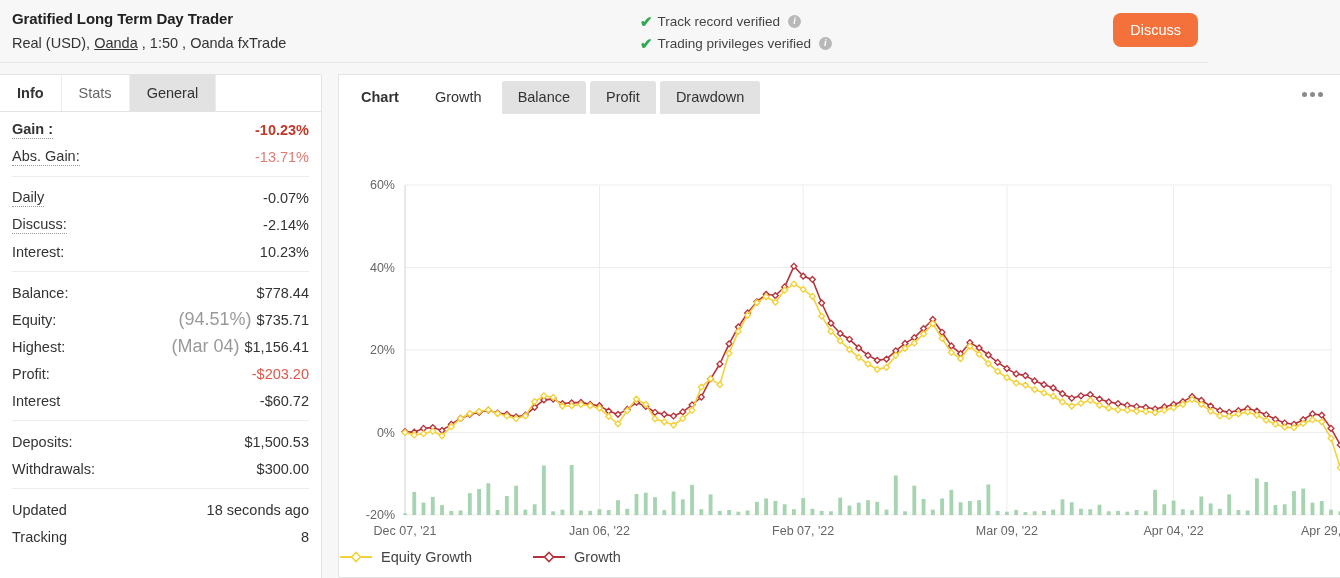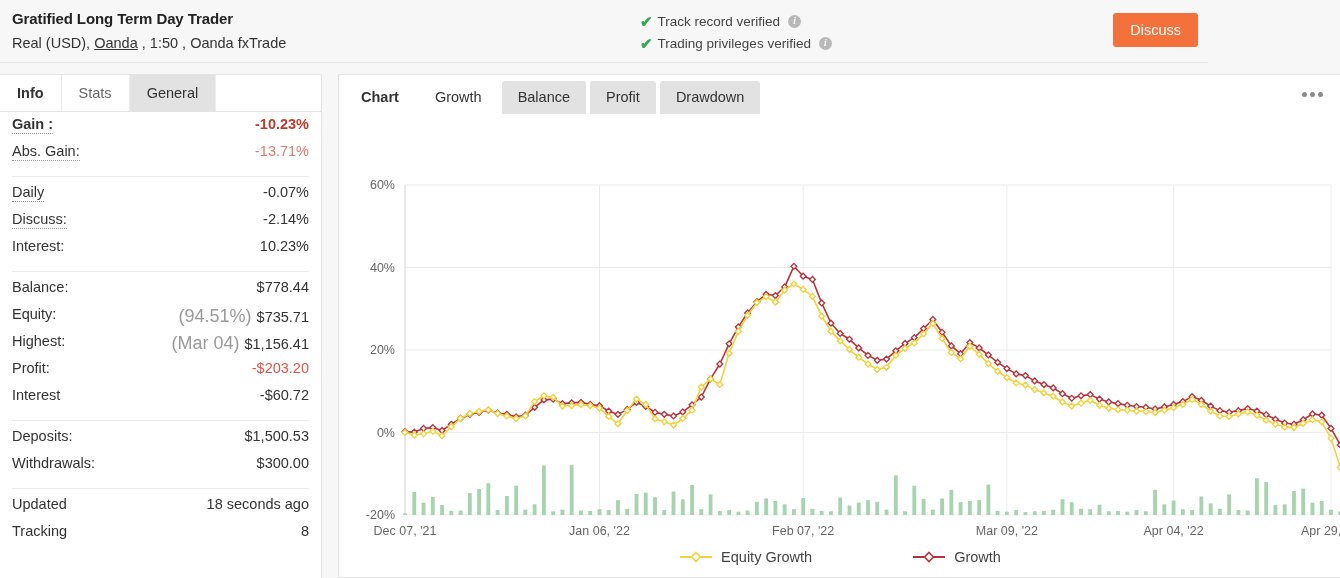--- a/index.html
+++ b/index.html
@@ -39,21 +39,21 @@
   .info-icon {
     display: inline-block; width: 13px; height: 13px; border-radius: 50%;
     background: #b8b8b8; color: #fff; font-size: 9.5px; font-weight: bold;
     text-align: center; line-height: 13px; font-style: italic;
     font-family: "Liberation Serif", serif; margin-left: 3px; cursor: pointer;
   }
 
   .discuss-btn {
     position: absolute; right: 10px; top: 13px;
     background: #f4713b; color: #fff; border: none;
-    padding: 9px 17px; font-size: 14.5px; border-radius: 3px;
+    padding: 9px 17px; font-size: 14.5px; border-radius: 8px;
     font-family: "Liberation Sans", sans-serif; cursor: pointer;
   }
 
   
   .left-panel {
     position: absolute; left: 0; top: 74px; width: 322px; height: 556px;
     background: #fff;
     border: 1px solid #e3e3e3; border-left: none;
     border-radius: 0 2px 2px 0;
   }
@@ -65,21 +65,21 @@
     padding: 0 17px; display: flex; align-items: center;
     font-size: 14.5px; color: #333; cursor: pointer;
     background: #fff; border-right: 1px solid #ededed;
   }
   .tab-l.active { font-weight: bold; background: #fff; }
   .tab-l.dim { color: #666; }
   .tab-l.grey { background: #e2e2e2; color: #333; }
 
   .stats { padding: 4px 12px 0 12px; }
   .srow {
-    display: flex; justify-content: space-between; align-items: flex-start;
+    display: flex; justify-content: space-between; align-items: center;
     height: 27px; font-size: 14.5px;
   }
   .srow .k { color: #333; }
   .srow .k.dotted { border-bottom: 1px dotted #999; line-height: 17px; cursor: help; }
   .srow .k.bold { font-weight: bold; }
   .srow .v { color: #333; }
   .v.neg-strong { color: #c0392b; font-weight: bold; }
   .v.neg-soft { color: #e07b72; }
   .v.neg { color: #e0564a; }
   .v .muted { color: #9a9a9a; font-size: 18px; }
@@ -108,21 +108,21 @@
   .dots-btn i { width: 5px; height: 5px; border-radius: 50%; background: #8a8a8a; display: block; }
 
   .plot-wrap { position: relative; width: 1002px; height: 462px; }
   svg.plot { display: block; }
   .ytick, .xtick { font-size: 12.5px; fill: #666; font-family: "Liberation Sans", sans-serif; }
   .ytick { text-anchor: end; }
   .xtick { text-anchor: middle; }
 
   .legend {
     position: absolute; left: 0; top: 432px; width: 1002px;
-    display: flex; justify-content: center; gap: 100px;
+    display: flex; gap: 60px;
     font-size: 14.5px; color: #444;
   }
   .legend-item { display: flex; align-items: center; gap: 8px; cursor: pointer; }
   .legend-swatch { width: 34px; height: 12px; position: relative; }
   .legend-swatch svg { position: absolute; left: 0; top: 0; }
 </style>
 </head>
 <body>
 
 <div class="page">

